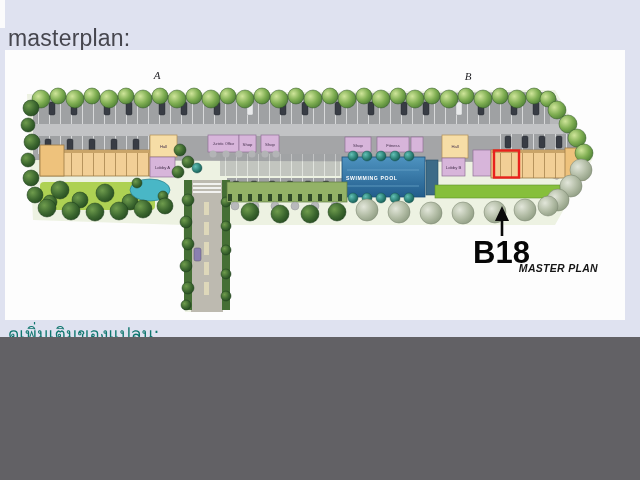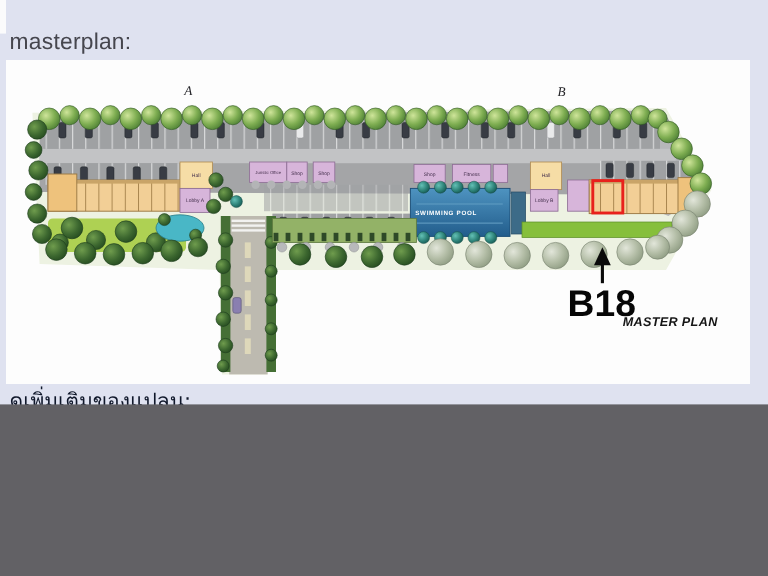--- a/index.html
+++ b/index.html
@@ -4,30 +4,30 @@
 <style>
   html,body{margin:0;padding:0;}
   body{
     width:640px;height:480px;overflow:hidden;position:relative;
     background:#dfe2f0;
     font-family:"Liberation Sans",sans-serif;
   }
   .corner-sliver{position:absolute;left:0;top:0;width:5px;height:28px;background:#fbfbfc;}
   .heading{
     position:absolute;left:8px;top:25px;
-    font-size:19px;color:#46464e;letter-spacing:.2px;
+    font-size:23px;color:#46464e;letter-spacing:.2px;
   }
   .panel{
     position:absolute;left:5px;top:50px;width:620px;height:270px;
     background:#fdfdfd;
   }
   .panel svg{position:absolute;left:0;top:0;}
   .caption2{
     position:absolute;left:8px;top:320px;
-    font-size:17.5px;color:#0f172a;
+    font-size:17.5px;color:#0f766e;
     font-family:"DejaVu Sans","Liberation Sans",sans-serif;
   }
   .overlay{
     position:absolute;left:0;top:337px;width:640px;height:143px;
     background:#626165;
   }
   
   .t1{fill:url(#g1);stroke:#2f5722;stroke-width:.5;}
   .t2{fill:url(#g2);stroke:#1d3d1d;stroke-width:.5;}
   .t3{fill:url(#g3);stroke:#76806d;stroke-width:.5;}

